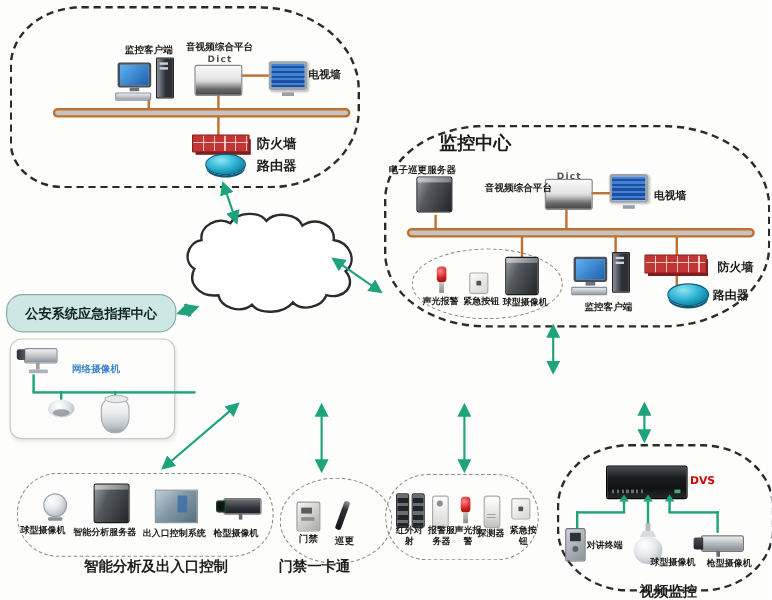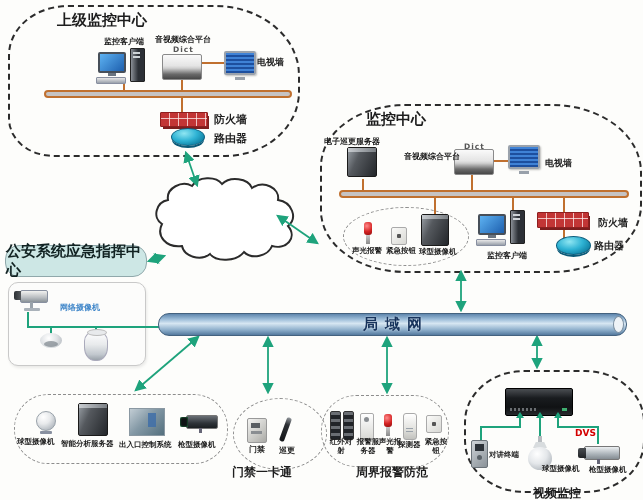--- a/index.html
+++ b/index.html
@@ -8,38 +8,38 @@
   
   .grp{position:absolute;border:2px dashed #2b2b2b;z-index:1;background:transparent;}
   .grp.lite{border:1.5px dashed #8d8d8d;}
 
   
   .lbl{position:absolute;z-index:4;font-weight:bold;color:#1d1d1d;white-space:nowrap;}
   .t15{font-size:15px;}.t12{font-size:12px;}.t11{font-size:11px;}.t10{font-size:10px;}
   .t9{font-size:9px;}.t8{font-size:8px;}.t7{font-size:7.5px;}
   .wrap{white-space:normal;text-align:center;line-height:1.25;}
   .blue{color:#3f86c9;}
-  .red{color:#d40000;margin-top:32px;}
+  .red{color:#d40000;}
 
   
   .wire{position:absolute;background:#c0702f;z-index:2;}
   .gwire{position:absolute;background:#1ea37c;z-index:2;}
   .v{width:2px;}.hz{height:2px;}
   .tri-up{position:absolute;width:0;height:0;border-left:4px solid transparent;border-right:4px solid transparent;border-bottom:6px solid #1ea37c;z-index:3;}
 
   .bus{position:absolute;height:4px;background:#c6c3c3;border:2px solid #c0702f;border-radius:4px;z-index:3;}
 
   .pipe{position:absolute;left:158px;top:313px;width:467px;height:21px;border-radius:11px;border:1px solid #44627f;z-index:2;
     background:linear-gradient(180deg,#5f86ad 0%,#9dbdd9 25%,#d6e6f2 45%,#8fb0cc 75%,#54799e 100%);
     display:flex;align-items:center;justify-content:center;}
   .pipe::after{content:"";position:absolute;right:2px;top:2px;width:9px;height:15px;border-radius:50%;background:#eef3f7;border:1px solid #7a8ea0;}
   .pipe-lbl{font-size:15px;font-weight:bold;color:#17335c;letter-spacing:7px;margin-left:7px;text-shadow:0 0 2px rgba(255,255,255,.6);}
 
   .pill{position:absolute;left:5px;top:245px;width:140px;height:30px;background:#cde7e5;border:1px solid #90a8ab;border-radius:14px;
-    display:flex;align-items:center;justify-content:center;font-size:15px;font-weight:bold;color:#112222;z-index:3;}
+    display:flex;align-items:center;justify-content:center;font-size:11px;font-weight:bold;color:#112222;z-index:3;}
   .cambox{position:absolute;left:8px;top:282px;width:136px;height:82px;background:#fcfcfb;border:1px solid #c9c9c9;border-radius:10px;
     box-shadow:1px 2px 3px rgba(0,0,0,.08);z-index:1;}
 
   svg.overlay{position:absolute;left:0;top:0;width:643px;height:500px;z-index:2;pointer-events:none;}
   svg.cloudsvg{position:absolute;left:152px;top:176px;width:150px;height:92px;z-index:2;pointer-events:none;}
 
   
   .pc{position:absolute;z-index:3;width:48px;height:40px;}
   .pc .scr{position:absolute;left:0;top:4px;width:24px;height:17px;border:2px solid #474f59;background:linear-gradient(135deg,#5db2f2,#1d5fae);border-radius:2px;}
   .pc .std{position:absolute;left:10px;top:25px;width:8px;height:3px;background:#6a7480;}
@@ -166,21 +166,20 @@
       <line x1="278" y1="216" x2="317" y2="243" marker-start="url(#ah)" marker-end="url(#ah)"></line>
       <line x1="164" y1="256" x2="149" y2="261" marker-start="url(#ah)" marker-end="url(#ah)"></line>
       <line x1="461" y1="272" x2="461" y2="310" marker-start="url(#ah)" marker-end="url(#ah)"></line>
       <line x1="198" y1="337" x2="136" y2="390" marker-start="url(#ah)" marker-end="url(#ah)"></line>
       <line x1="268" y1="338" x2="268" y2="392" marker-start="url(#ah)" marker-end="url(#ah)"></line>
       <line x1="387" y1="338" x2="387" y2="392" marker-start="url(#ah)" marker-end="url(#ah)"></line>
       <line x1="537" y1="337" x2="537" y2="367" marker-start="url(#ah)" marker-end="url(#ah)"></line>
     </g>
   </svg>
 
-  <div class="lbl t15" style="left:57px;top:11px;">上级监控中心</div>
   <div class="lbl t8" style="left:104px;top:36px;">监控客户端</div>
   <div class="pc" style="left:98px;top:48px;">
     <div class="scr"></div>
       <div class="std"></div>
       <div class="kbd"></div>
       <div class="twr"></div>
   </div>
   <div class="lbl t8" style="left:155px;top:34px;">音视频综合平台</div>
   <div class="lbl t7" style="left:173px;top:45px;color:#555;letter-spacing:1px;">Dict</div>
   <div class="srv" style="left:162px;top:54px;"></div>
@@ -244,51 +243,48 @@
       <div class="base"></div>
   </div>
   <div class="lbl t8 blue" style="left:60px;top:302px;">网络摄像机</div>
   <div class="gwire v" style="left:27px;top:312px;height:15px;"></div>
   <div class="gwire hz" style="left:27px;top:326px;width:136px;"></div>
   <div class="gwire v" style="left:50px;top:326px;height:8px;"></div>
   <div class="gwire v" style="left:95px;top:326px;height:6px;"></div>
   <div class="minidome" style="left:40px;top:333px;"></div>
   <div class="speeddome" style="left:84px;top:331px;"></div>
 
-  <div class="pipe">
-    <span class="pipe-lbl">局域网</span>
-  </div>
 
   <div class="ball" style="left:36px;top:411px;width:18px;height:18px;"></div>
   <div class="lbl t7" style="left:17px;top:437px;">球型摄像机</div>
   <div class="twr-dark" style="left:78px;top:403px;width:28px;height:31px;"></div>
   <div class="lbl t7" style="left:61px;top:439px;">智能分析服务器</div>
   <div class="photo" style="left:129px;top:408px;"></div>
   <div class="lbl t7" style="left:119px;top:440px;">出入口控制系统</div>
   <div class="gun dark" style="left:186px;top:415px;"></div>
   <div class="lbl t7" style="left:178px;top:440px;">枪型摄像机</div>
+  <div class="lbl t12" style="left:70px;top:464px;width:120px;text-align:center;">智能分析及出入口控制</div>
 
   <div class="reader" style="left:247px;top:418px;"></div>
   <div class="lbl t8" style="left:249px;top:444px;">门禁</div>
   <div class="wand" style="left:283px;top:417px;"></div>
   <div class="lbl t8" style="left:279px;top:445px;">巡更</div>
   <div class="lbl t12" style="left:232px;top:464px;width:72px;text-align:left;">门禁一卡通</div>
 
   <div class="pillar" style="left:330px;top:411px;"></div>
   <div class="pillar" style="left:343px;top:411px;"></div>
   <div class="lbl t7 wrap" style="left:329px;top:437px;width:24px;">红外对射</div>
   <div class="panel" style="left:360px;top:413px;"></div>
   <div class="lbl t7 wrap" style="left:356px;top:437px;width:24px;">报警服务器</div>
   <div class="lamp" style="left:383px;top:414px;"></div>
   <div class="lbl t7 wrap" style="left:378px;top:437px;width:24px;">声光报警</div>
   <div class="det" style="left:403px;top:413px;"></div>
   <div class="lbl t7" style="left:398px;top:440px;">探测器</div>
   <div class="sqbtn" style="left:426px;top:415px;"></div>
   <div class="lbl t7 wrap" style="left:424px;top:437px;width:24px;">紧急按钮</div>
-  <div class="lbl t12" style="left:352px;top:464px;width:80px;text-align:center;">周界报警防范</div>
 
   <div class="dvs" style="left:505px;top:388px;"></div>
   <div class="lbl t9 red" style="left:575px;top:396px;">DVS</div>
   <div class="gwire v" style="left:519px;top:416px;height:11px;"></div>
   <div class="gwire hz" style="left:480px;top:426px;width:41px;"></div>
   <div class="gwire v" style="left:480px;top:426px;height:15px;"></div>
   <div class="gwire v" style="left:539px;top:416px;height:21px;"></div>
   <div class="gwire v" style="left:557px;top:416px;height:11px;"></div>
   <div class="gwire hz" style="left:557px;top:426px;width:42px;"></div>
   <div class="gwire v" style="left:597px;top:426px;height:18px;"></div>

